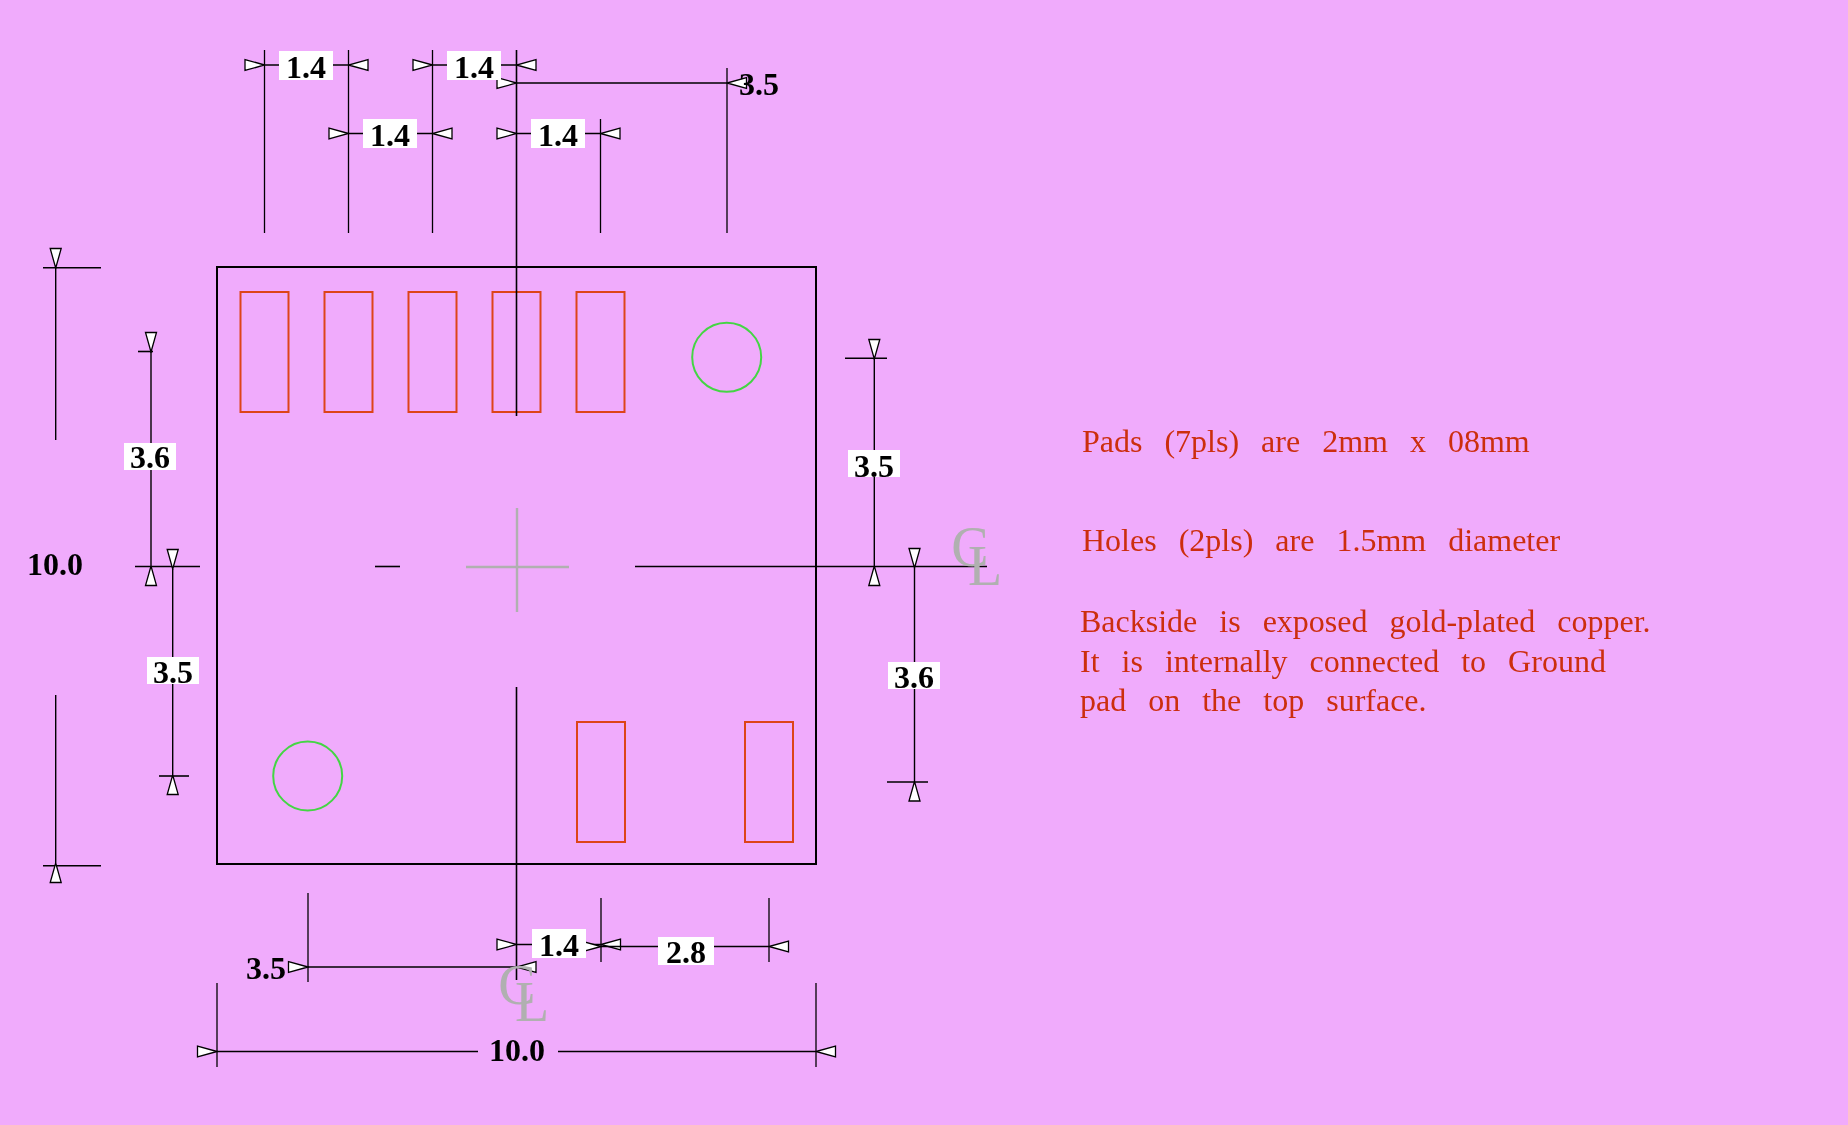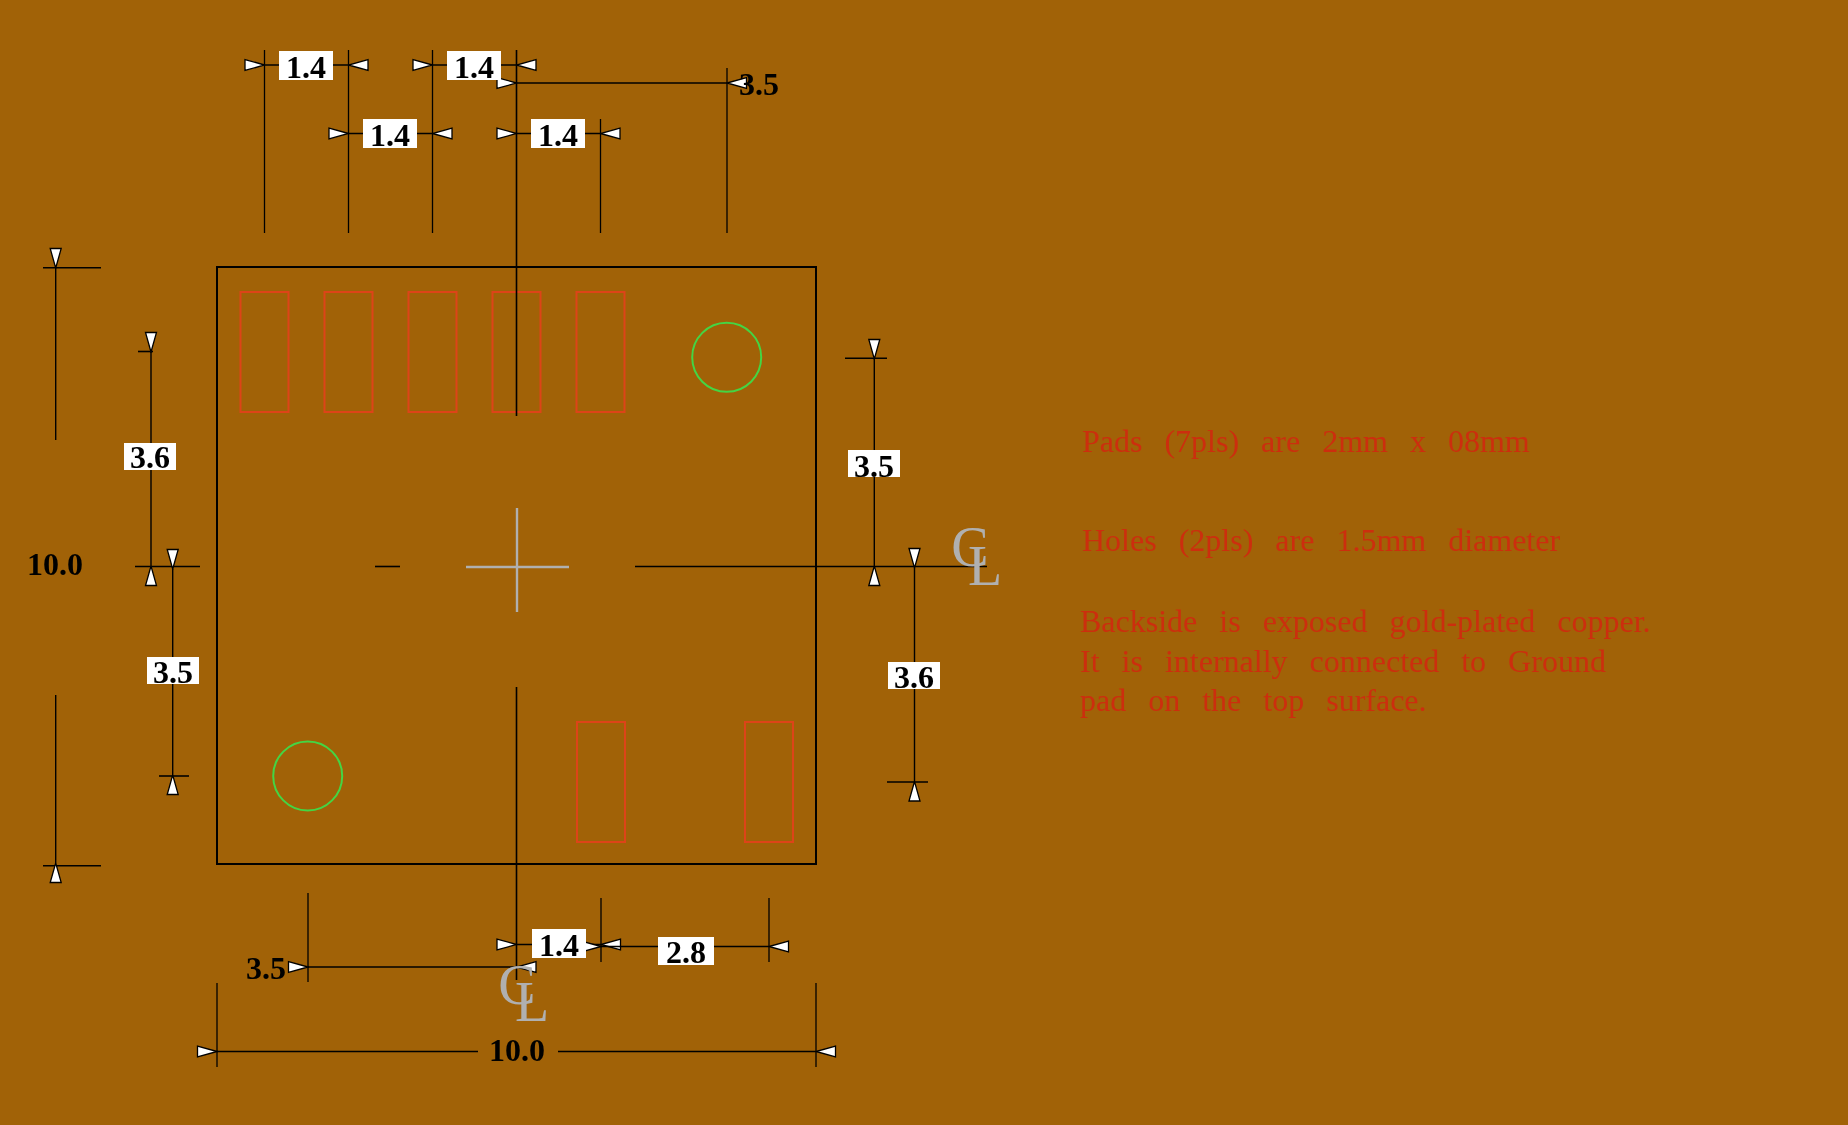--- a/index.html
+++ b/index.html
@@ -1,16 +1,16 @@
 <!DOCTYPE html>
 <html style="--pad-color: #dd4418; --hole-color: #44d544; --line-color: #000000; --gray-color: #b0b0b0; --note-color: #cc2e0e;"><head>
 <meta charset="utf-8">
 <style>
   html,body{margin:0;padding:0;background:#fff;}
-  .canvas{position:relative;width:1848px;height:1125px;background:#a16207;overflow:hidden;
+  .canvas{position:relative;width:1848px;height:1125px;background:#f0abfc;overflow:hidden;
           font-family:"Liberation Serif","DejaVu Serif",serif;}
   svg{position:absolute;left:0;top:0;}
   .outline{fill:none;stroke:var(--line-color,#000);stroke-width:2;}
   .pad{fill:none;stroke:var(--pad-color,#dd4418);stroke-width:2;}
   .hole{fill:none;stroke:var(--hole-color,#44d544);stroke-width:2;}
   .cmark{stroke:var(--gray-color,#b0b0b0);stroke-width:2.4;fill:none;}
   .cline{stroke:var(--line-color,#000);stroke-width:1.6;fill:none;}
   .ext{stroke:var(--line-color,#000);stroke-width:1.3;fill:none;}
   .tick{stroke:var(--line-color,#000);stroke-width:1.6;fill:none;}
   .dimline{stroke:var(--line-color,#000);stroke-width:1.4;fill:none;

